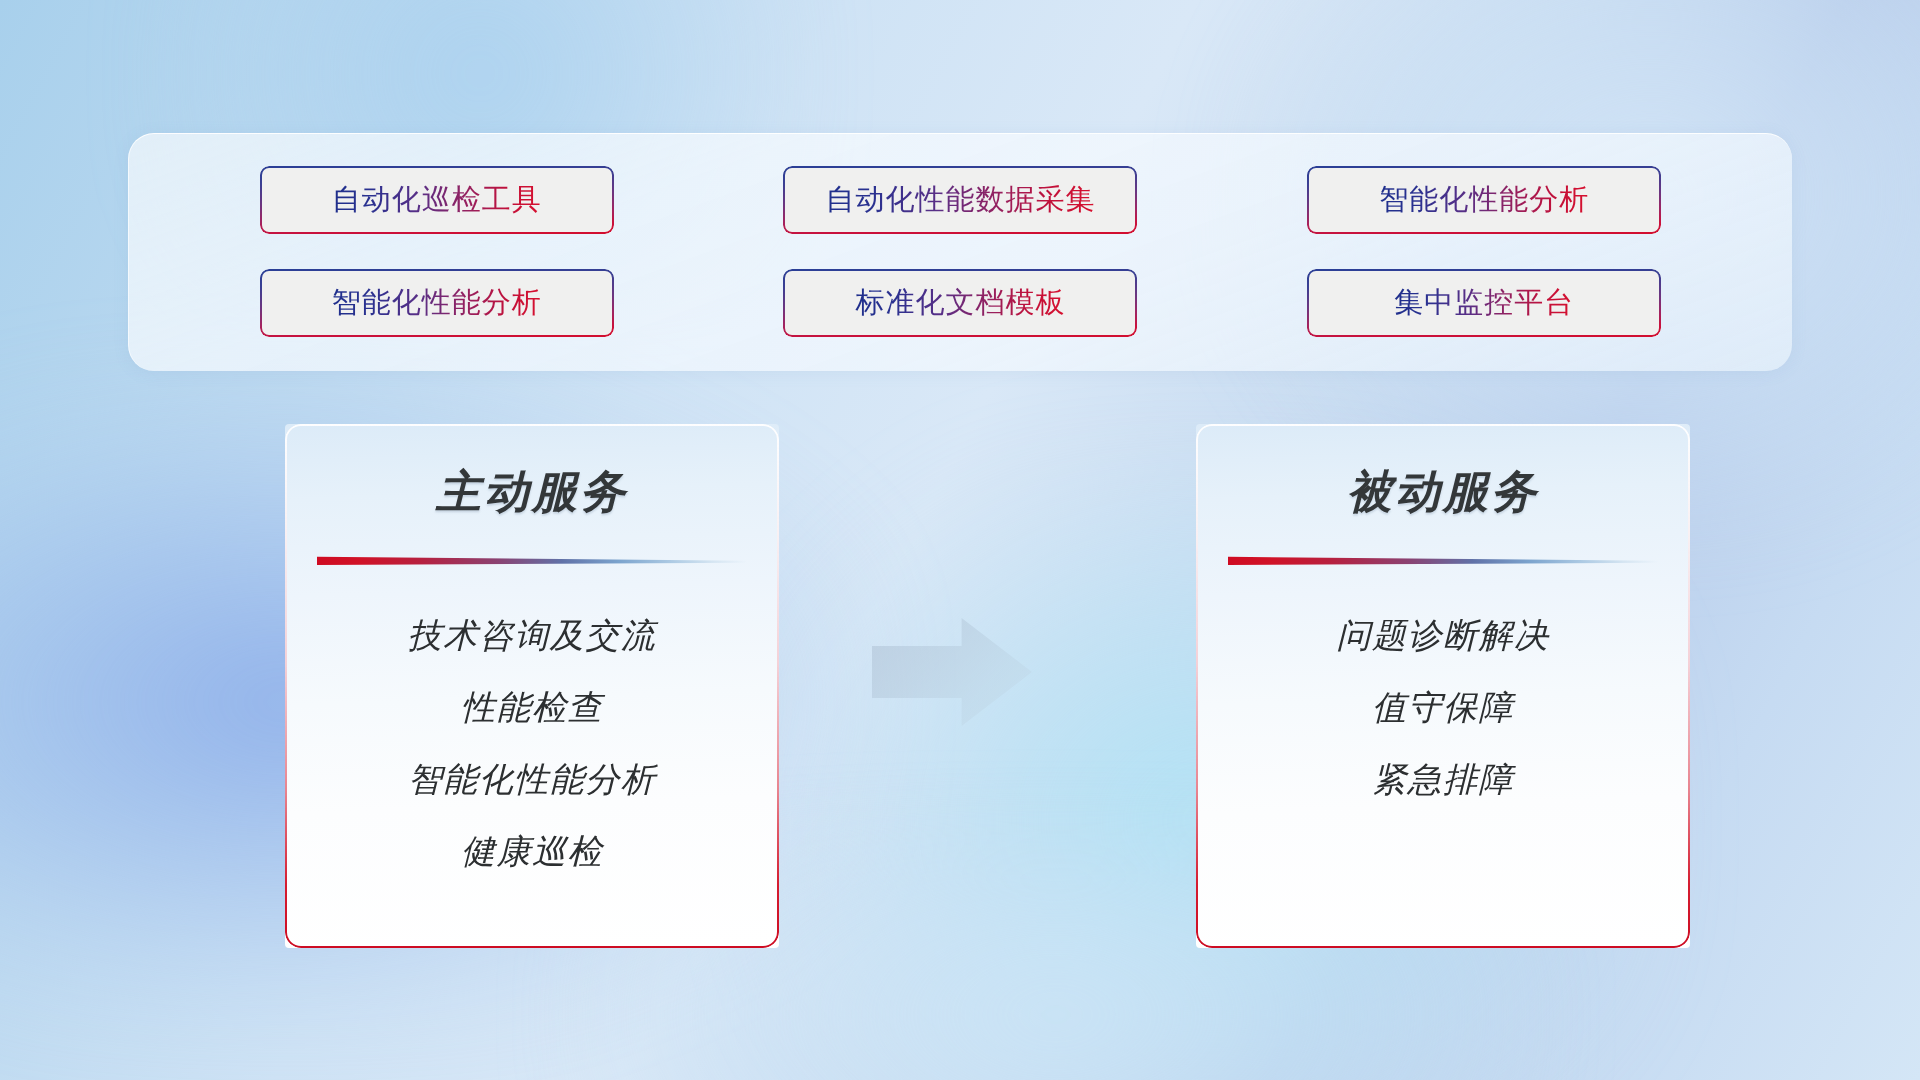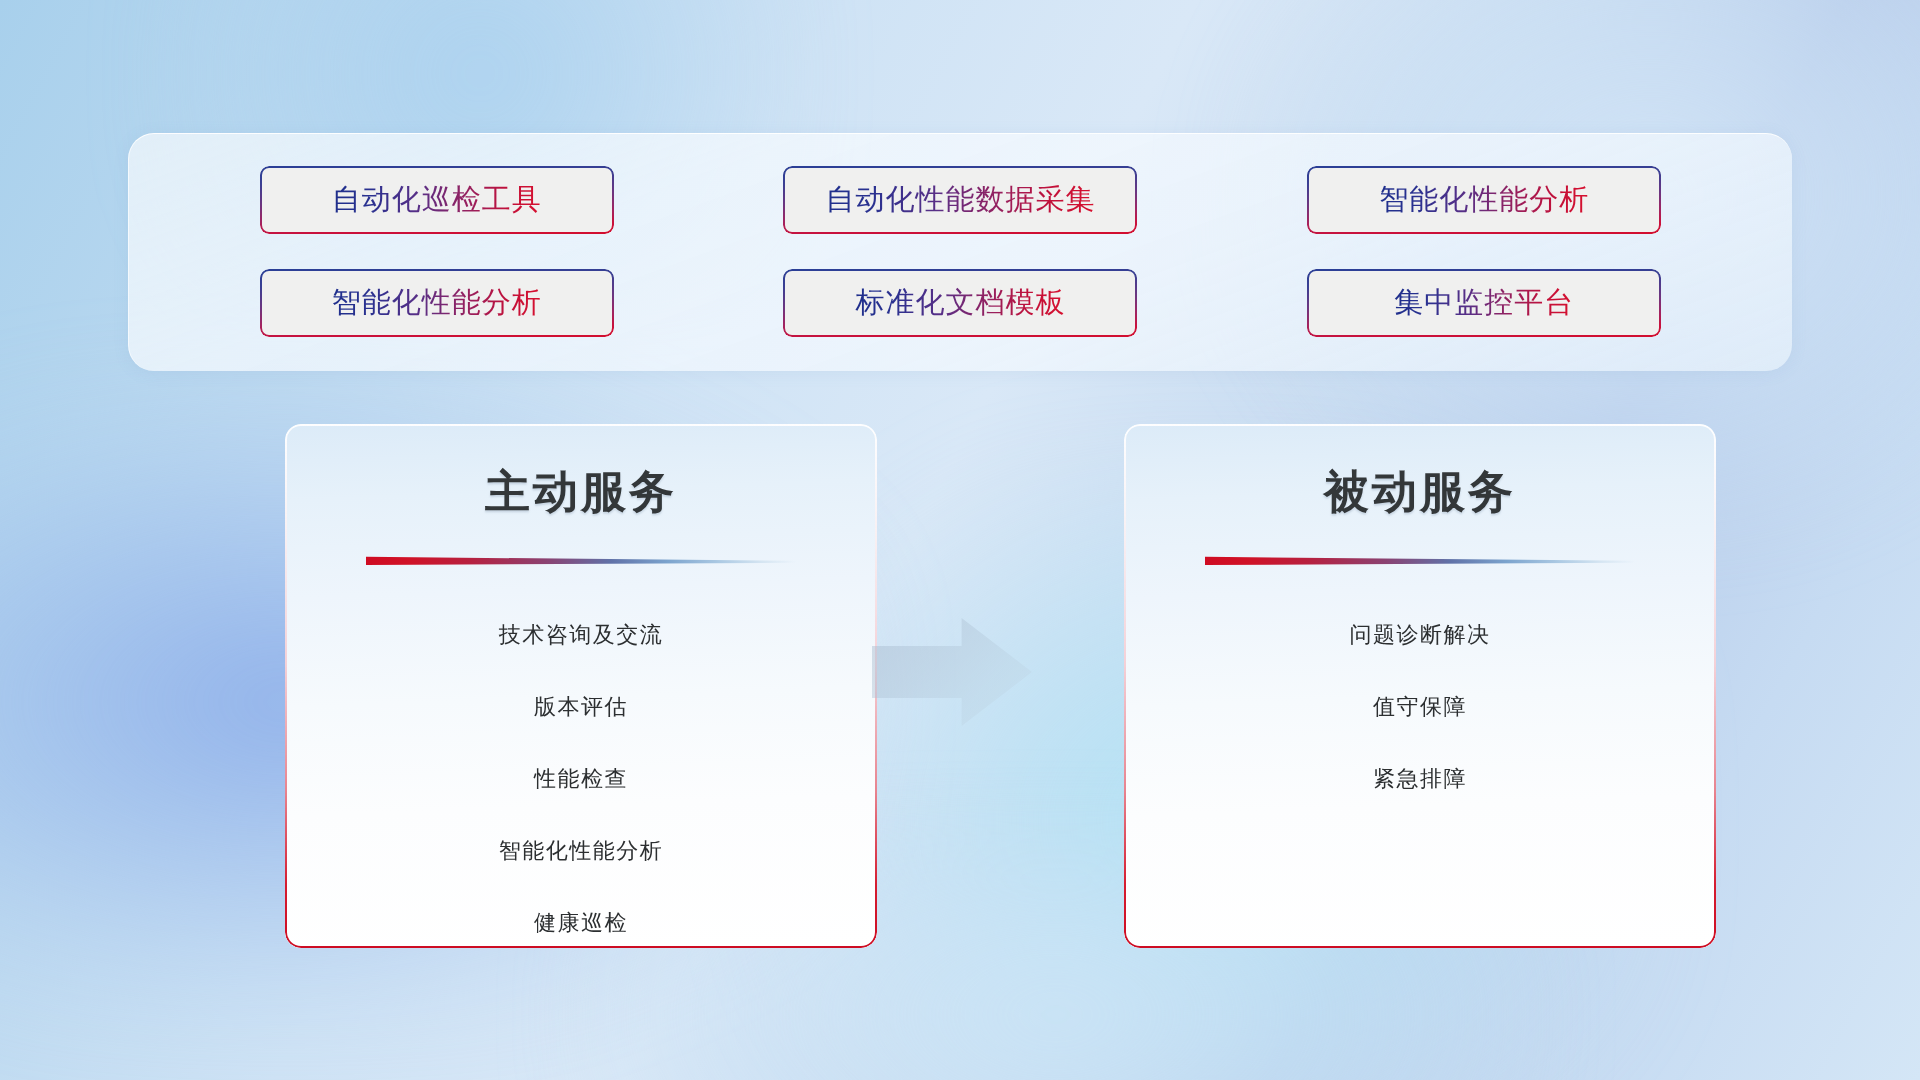--- a/index.html
+++ b/index.html
@@ -160,31 +160,32 @@
             background-clip: text;
     -webkit-text-fill-color: transparent;
     color: transparent;
     white-space: nowrap;
   }
 
   
   .service-card {
     position: absolute;
     top: 424px;
-    width: 592px;
+    width: 494px;
     height: 524px;
-    border-radius: 16px;
+    border-radius: 4px;
     background: linear-gradient(178deg,
         #dcebf8 0%,
         #e6f1fa 14%,
         #eef5fc 32%,
         #f6fafd 52%,
         #fcfdfe 72%,
         #ffffff 100%);
     overflow: hidden;
+    font-style: italic;
   }
   .service-card::before {
     content: "";
     position: absolute;
     inset: 0;
     border-radius: 16px;
     padding: 2px;
     background: linear-gradient(180deg,
         rgba(255,255,255,0.95) 0%,
         rgba(250,238,240,0.85) 22%,
@@ -193,21 +194,21 @@
         rgba(213,28,48,1) 88%,
         rgba(205,12,35,1) 100%);
     -webkit-mask:
       linear-gradient(#000 0 0) content-box,
       linear-gradient(#000 0 0);
     -webkit-mask-composite: xor;
             mask-composite: exclude;
     pointer-events: none;
   }
   #card-active  { left: 285px; }
-  #card-passive { left: 1124px; }
+  #card-passive { left: 1196px; }
 
   .card-title {
     position: relative;
     text-align: center;
     font-size: 45px;
     font-weight: 700;
     letter-spacing: 3px;
     color: #333739;
     margin-top: 38px;
     text-shadow: 0 2px 2px rgba(120,140,165,0.28);
@@ -236,21 +237,21 @@
   }
 
   .card-list {
     position: relative;
     margin-top: 34px;
     display: flex;
     flex-direction: column;
   }
   .card-list-item {
     text-align: center;
-    font-size: 22px;
+    font-size: 34px;
     font-weight: 400;
     letter-spacing: 1.5px;
     color: #2c2f31;
     line-height: 72px;
     height: 72px;
     white-space: nowrap;
   }
 
   
   #flow-arrow {
@@ -307,21 +308,20 @@
   </div>
 </div>
 
 <div class="service-card" id="card-active">
   <div class="card-title">主动服务</div>
   <div class="card-divider">
       <i></i>
     </div>
   <div class="card-list">
     <div class="card-list-item">技术咨询及交流</div>
-    <div class="card-list-item">版本评估</div>
     <div class="card-list-item">性能检查</div>
     <div class="card-list-item">智能化性能分析</div>
     <div class="card-list-item">健康巡检</div>
   </div>
 </div>
 
 <div id="flow-arrow"></div>
 
 <div class="service-card" id="card-passive">
   <div class="card-title">被动服务</div>

